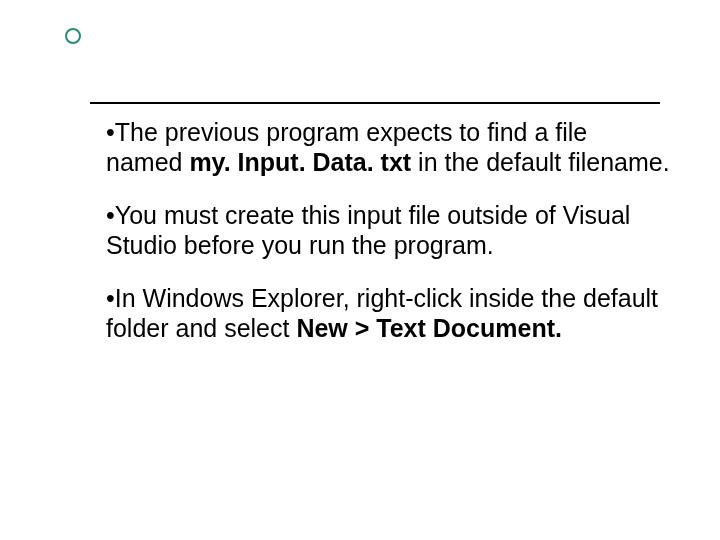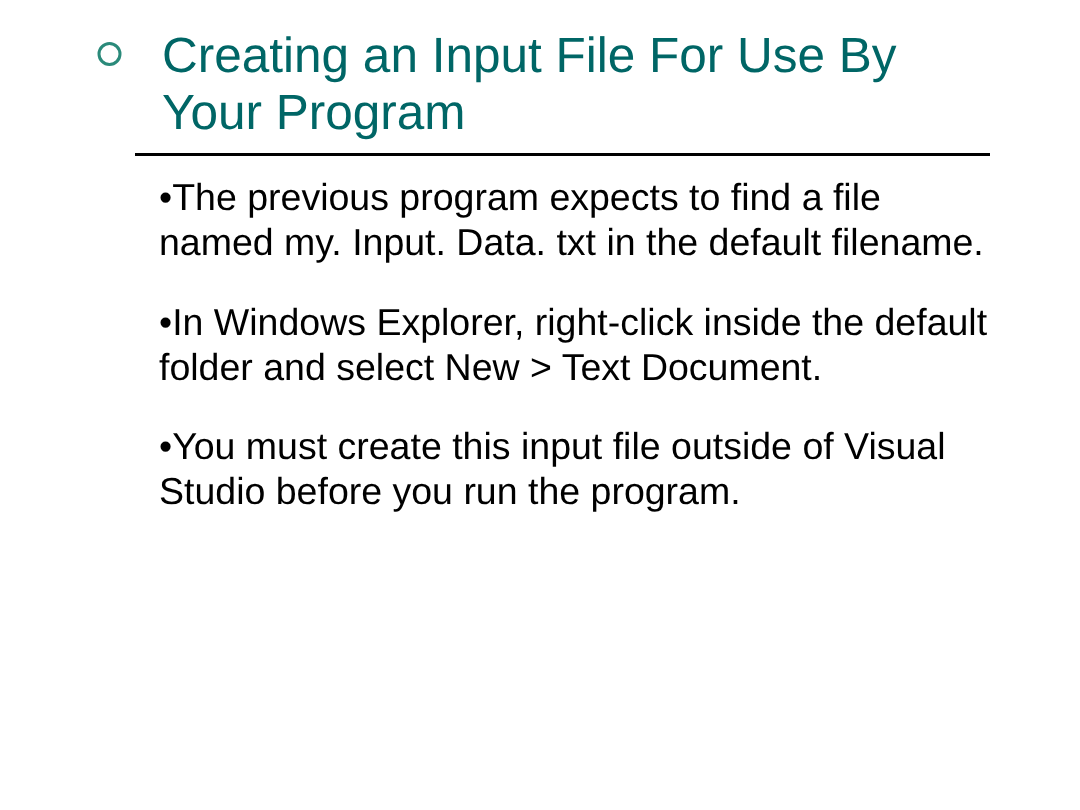--- a/index.html
+++ b/index.html
@@ -52,43 +52,40 @@
     position: absolute;
     left: 106px;
     right: 50px;
     top: 118px;
     font-size: 25px;
     line-height: 1.18;
   }
   .item {
     margin-bottom: 24px;
   }
-  .b { font-weight: 400; }
+  .b { font-weight: 700; }
 </style>
 </head>
 <body>
 
 <div class="slide">
 
   <div class="circle"></div>
 
-  <div class="title-wrap">
-    <div class="title">Creating an Input File For Use By Your Program</div>
-  </div>
   <div class="title-rule"></div>
 
   <div class="body">
 
     <div class="item">
       <span>•</span><span>The previous program expects to find a file named </span><span class="b">my. Input. Data. txt</span><span> in the default filename.</span>
     </div>
 
     <div class="item">
-      <span>•</span><span>In Windows Explorer, right-click inside the default folder and select </span><span class="b">New &gt; Text Document.</span><span></span>
+      <span>•</span><span>You must create this input file outside of Visual Studio before you run the program.</span><span class="b"></span><span></span>
     </div>
 
     <div class="item">
-      <span>•</span><span>You must create this input file outside of Visual Studio before you run the program.</span><span class="b"></span><span></span>
+      <span>•</span><span>In Windows Explorer, right-click inside the default folder and select </span><span class="b">New &gt; Text Document.</span><span></span>
     </div>
 
 
   </div>
 </div>
 
 </body></html>

